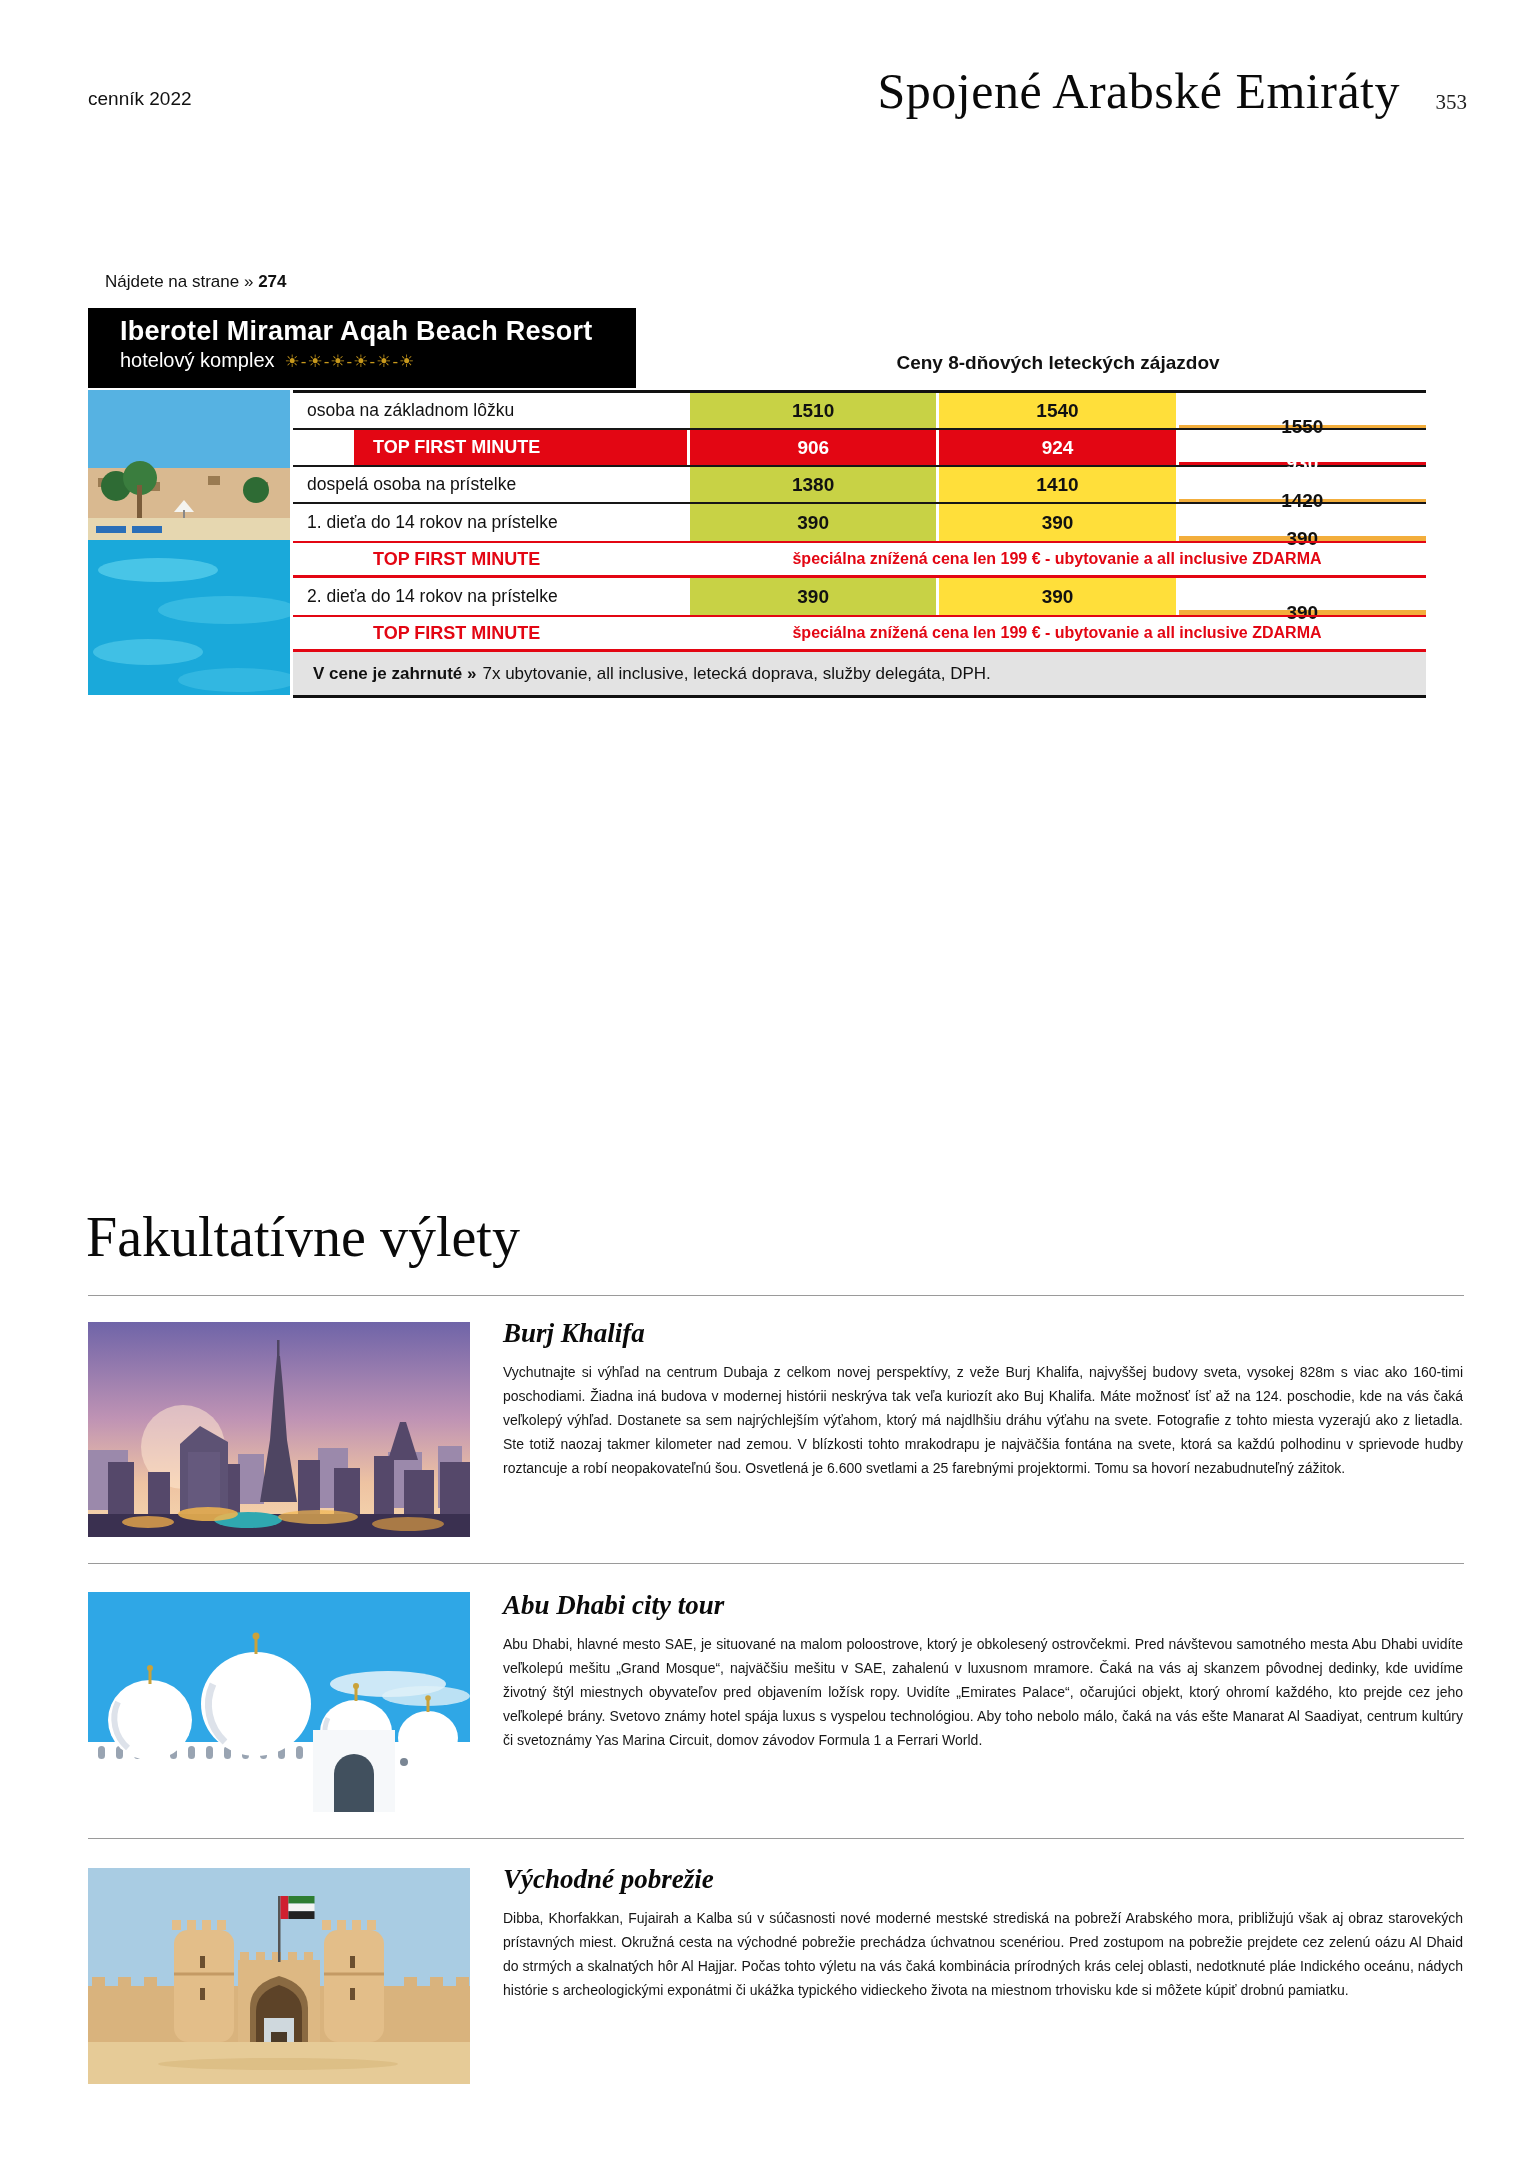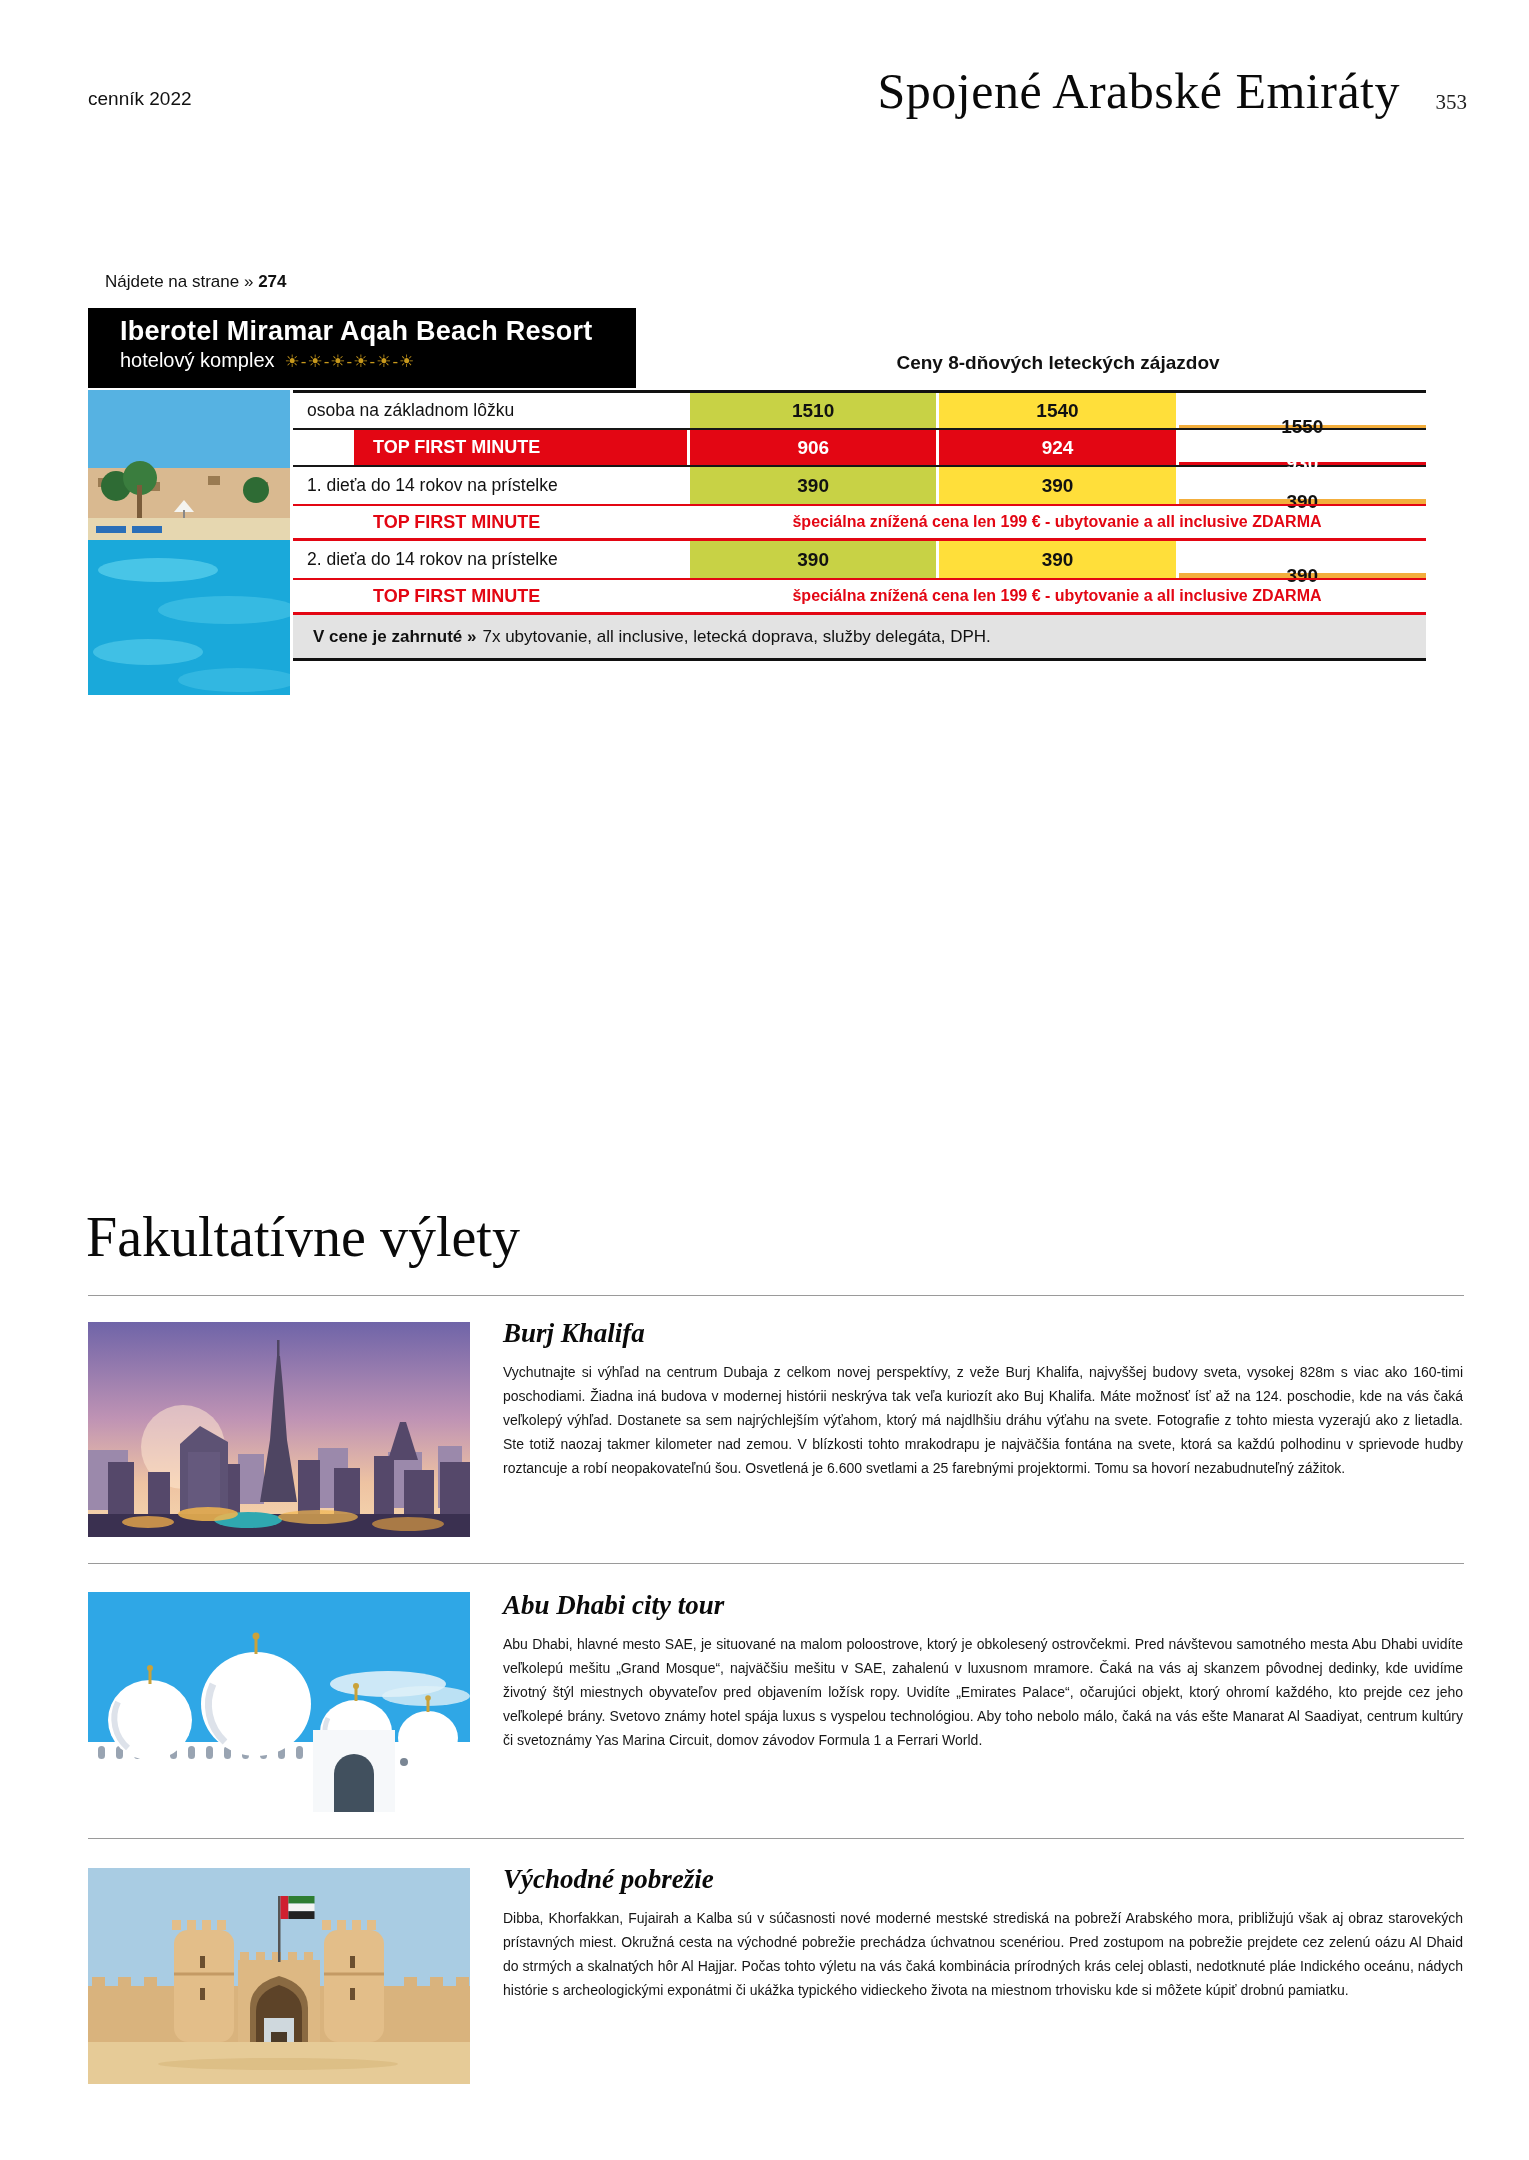--- a/index.html
+++ b/index.html
@@ -114,20 +114,26 @@
       <div class="cell-price c3">1550</div>
     </div>
 
     <div class="prow bborder redband">
       <div class="cell-label">TOP FIRST MINUTE</div>
       <div class="cell-price c1">906</div>
       <div class="cell-price c2">924</div>
       <div class="cell-price c3">930</div>
     </div>
 
+    <div class="prow bborder">
+      <div class="cell-label">dospelá osoba na prístelke</div>
+      <div class="cell-price c1">1380</div>
+      <div class="cell-price c2">1410</div>
+      <div class="cell-price c3">1420</div>
+    </div>
 
     <div class="prow">
       <div class="cell-label">1. dieťa do 14 rokov na prístelke</div>
       <div class="cell-price c1">390</div>
       <div class="cell-price c2">390</div>
       <div class="cell-price c3">390</div>
     </div>
 
     <div class="prow promo">
       <div class="cell-label">TOP FIRST MINUTE</div>

